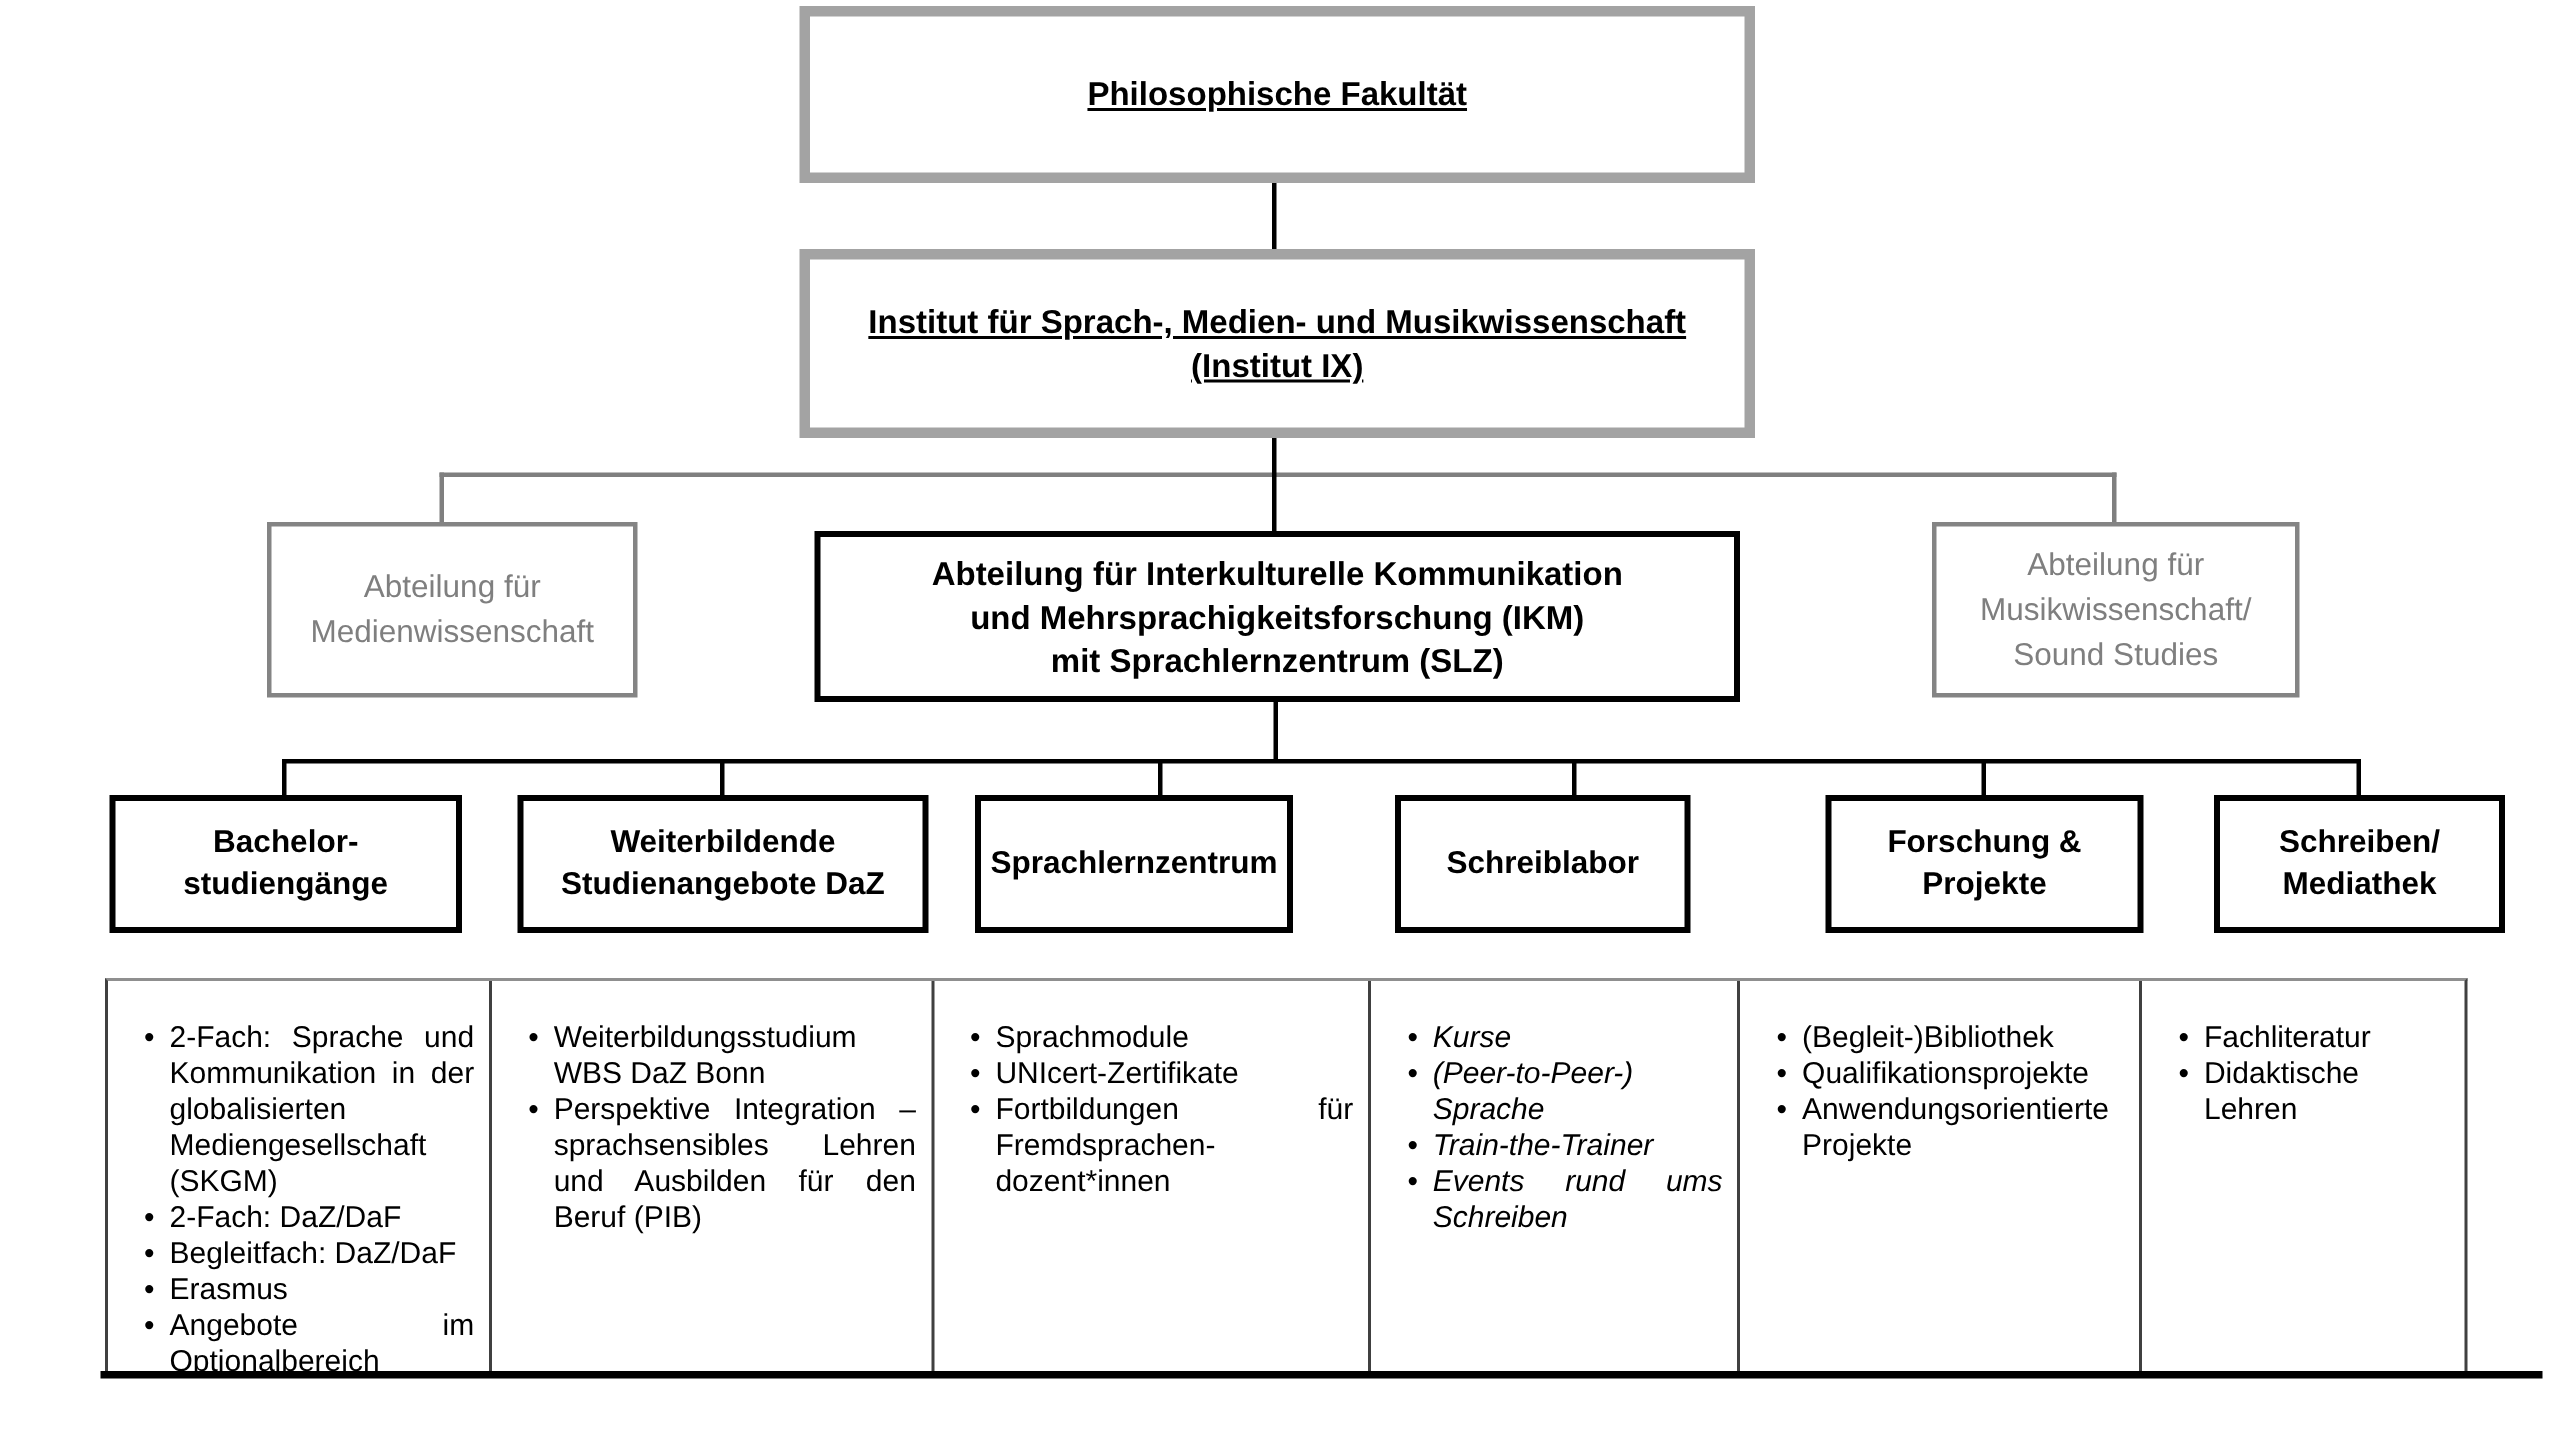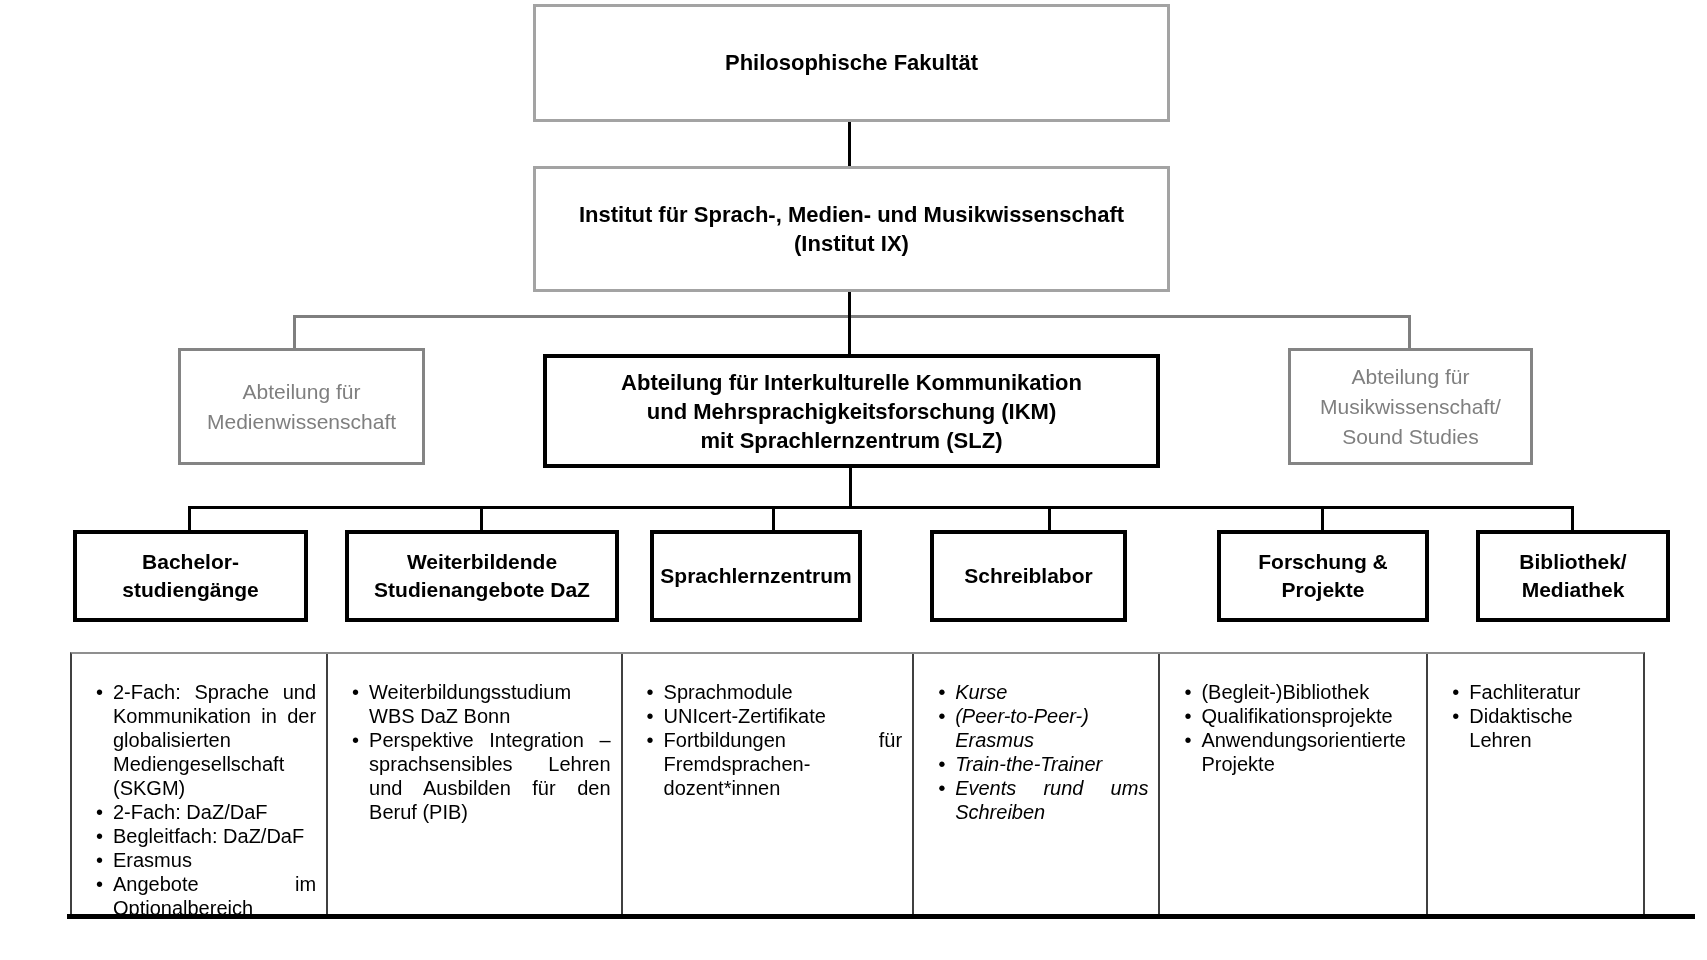--- a/index.html
+++ b/index.html
@@ -5,21 +5,21 @@
   html,body{margin:0;padding:0;background:#ffffff;}
   #stage{
     position:relative;width:1707px;height:960px;background:#ffffff;
     font-family:"Liberation Sans", sans-serif;color:#000;overflow:hidden;
   }
   .box{
     position:absolute;background:#fff;box-sizing:border-box;
     display:flex;align-items:center;justify-content:center;
     text-align:center;white-space:pre-line;font-weight:bold;
   }
-  .b-black{border:3px solid #a3a3a3;}
+  .b-black{border:7px solid #a3a3a3;text-decoration:underline;}
   .b-thick{border:4px solid #000;}
   .b-gray{border:3px solid #848484;color:#7f7f7f;font-weight:normal;}
   .lvl1{left:533px;top:4px;width:637px;height:118px;font-size:22px;}
   .lvl2{left:533px;top:166px;width:637px;height:126px;font-size:22px;line-height:29px;}
   .ikm{left:543px;top:354px;width:617px;height:114px;font-size:22px;line-height:29px;}
   .gL{left:178px;top:348px;width:247px;height:117px;font-size:21px;line-height:30px;}
   .gR{left:1288px;top:348px;width:245px;height:117px;font-size:21px;line-height:30px;}
   .unit{top:530px;height:92px;font-size:21px;line-height:28px;}
   .u1{left:73px;width:235px;}
   .u2{left:345px;width:274px;}
@@ -78,21 +78,21 @@
 Sound Studies</div>
 
   <div class="box b-thick unit u1">Bachelor-
 studiengänge</div>
   <div class="box b-thick unit u2">Weiterbildende
 Studienangebote DaZ</div>
   <div class="box b-thick unit u3">Sprachlernzentrum</div>
   <div class="box b-thick unit u4">Schreiblabor</div>
   <div class="box b-thick unit u5">Forschung &amp;
 Projekte</div>
-  <div class="box b-thick unit u6">Bibliothek/
+  <div class="box b-thick unit u6">Schreiben/
 Mediathek</div>
 
   <div class="detail">
     <div class="col c1">
       <ul>
           <li>2-Fach: Sprache und Kommunikation in der globalisierten Mediengesellschaft (SKGM)</li>
           <li>2-Fach: DaZ/DaF</li>
           <li>Begleitfach: DaZ/DaF</li>
           <li>Erasmus</li>
           <li>Angebote im Optionalbereich</li>
@@ -107,21 +107,21 @@
     <div class="col c3">
       <ul>
           <li>Sprachmodule</li>
           <li>UNIcert-Zertifikate</li>
           <li>Fortbildungen für Fremdsprachen-dozent*innen</li>
         </ul>
     </div>
     <div class="col c4">
       <ul>
           <li>Kurse</li>
-          <li>(Peer-to-Peer-) Erasmus</li>
+          <li>(Peer-to-Peer-) Sprache</li>
           <li>Train-the-Trainer</li>
           <li>Events rund ums Schreiben</li>
         </ul>
     </div>
     <div class="col c5">
       <ul>
           <li>(Begleit-)Bibliothek</li>
           <li>Qualifikationsprojekte</li>
           <li>Anwendungsorientierte Projekte</li>
         </ul>

